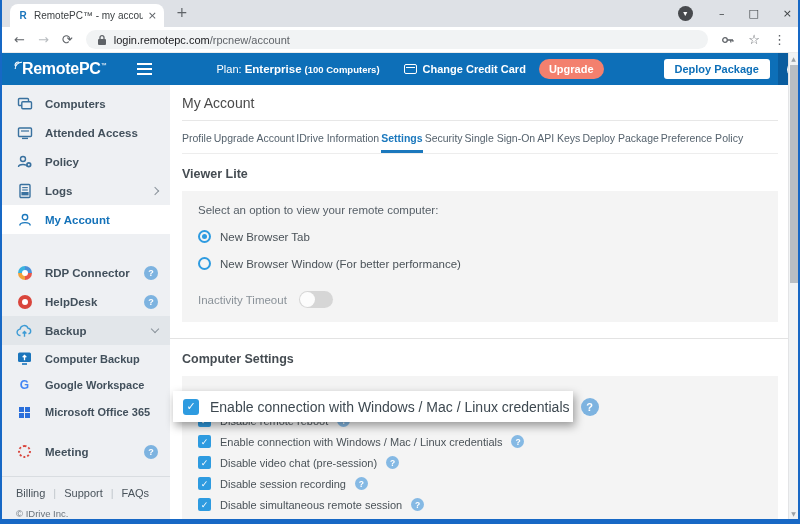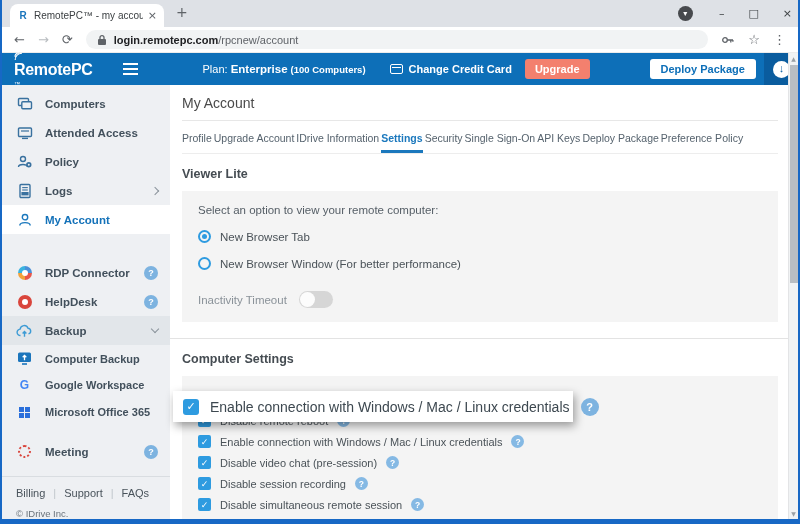--- a/index.html
+++ b/index.html
@@ -22,41 +22,41 @@
                   font-size:11px; color:#3c4043; }
   .update-badge { width:15px; height:15px; border-radius:50%; background:#47494d; color:#fff; font-size:8px;
                   display:flex; align-items:center; justify-content:center; margin-right:2px; }
 
   .urlbar { height:26px; background:#fff; display:flex; align-items:center; padding:0 12px; gap:13px;
             border-bottom:1px solid #ececec; }
   .nav-ico { font-size:13px; color:#5f6368; line-height:1; }
   .nav-ico.dim { color:#b7bbbf; }
   .addr { flex:1; height:19px; background:#f1f3f4; border-radius:10px; display:flex; align-items:center;
           padding:0 11px; gap:7px; font-size:11px; }
-  .addr-domain { color:#202124; font-weight:bold; }
+  .addr-domain { color:#202124; font-weight:normal; }
   .addr-path { color:#5f6368; }
   .urlbar .right-ico { font-size:13px; color:#5f6368; }
 
   
   .page { position:absolute; top:53px; left:0; right:10px; bottom:5px; }
   .appheader { height:32px; background:#0d6fb8; display:flex; align-items:center; color:#fff; }
-  .logo { margin-left:12px; display:flex; align-items:flex-start;flex-direction:column; }
+  .logo { margin-left:12px; display:flex; align-items:flex-start; }
   .logo-arc { margin:1px -1px 0 0; }
   .logo-text { font-size:16px; font-weight:bold; letter-spacing:-0.3px; }
   .logo-tm { font-size:6px; margin-top:2px; }
   .hamburger { margin-left:30px; display:flex; flex-direction:column; gap:3px; }
   .hamburger div { width:15px; height:2px; background:#fff; }
   .plan { margin-left:24px; font-size:11px; white-space:nowrap;padding-left:41px; }
   .plan b { font-size:11.5px; }
   .plan .small { font-size:9.5px; font-weight:bold; }
   .vdiv { width:1px; height:14px; background:rgba(255,255,255,.45); margin:0 12px; }
   .ccc { display:flex; align-items:center; gap:6px; font-size:11px; font-weight:bold; white-space:nowrap; }
   .card-ico { width:13px; height:10px; border:1.3px solid #fff; border-radius:2px; position:relative; }
   .card-ico::after { content:""; position:absolute; left:1px; right:1px; top:1.5px; height:1.5px; background:#fff; }
-  .btn-upgrade { margin-left:13px; background:#f3806e; border-radius:3px; padding:4px 10px;
+  .btn-upgrade { margin-left:13px; background:#f3806e; border-radius:10px; padding:4px 10px;
                  font-size:11px; font-weight:bold; white-space:nowrap; }
   .btn-deploy { margin-left:60px; background:#fff; color:#0d6fb8; border-radius:3px; padding:4px 11px;
                 font-size:11px; font-weight:bold; white-space:nowrap; }
   .btn-download { margin-left:8px; height:32px; background:#0a5c9e; display:flex; align-items:center;
                   gap:7px; padding:0 9px; font-size:10px; font-weight:bold; line-height:1.25; white-space:nowrap; }
   .dl-circle { width:17px; height:17px; border-radius:50%; background:#fff; color:#0a5c9e;
                display:flex; align-items:center; justify-content:center; font-size:11px; font-weight:bold; }
 
   
   .body { display:flex; height:calc(100% - 32px); }

